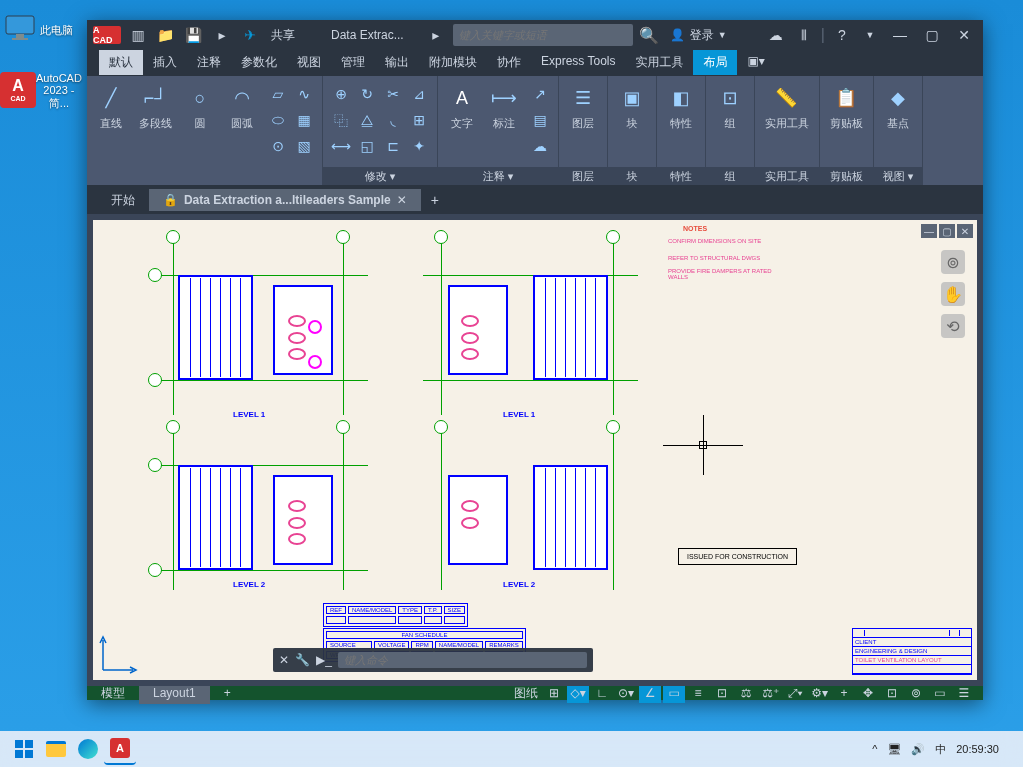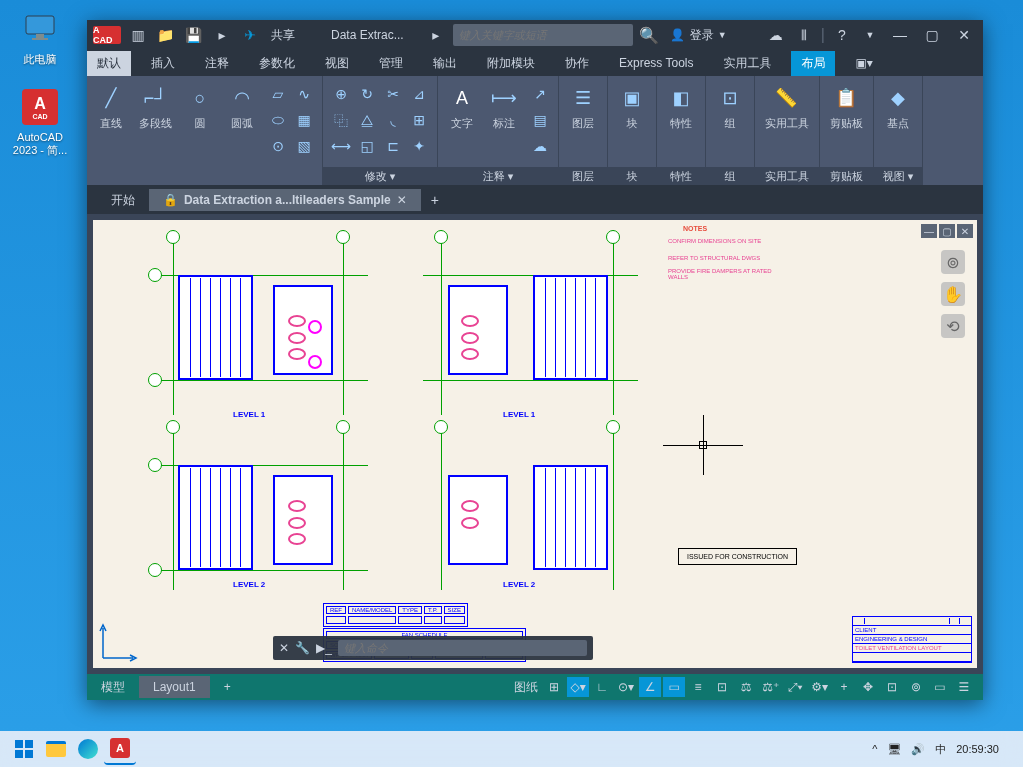--- a/index.html
+++ b/index.html
@@ -1,41 +1,41 @@
 <!DOCTYPE html>
 <html><head>
 <meta charset="utf-8">
 <style>
 * { margin: 0; padding: 0; box-sizing: border-box; font-family: "Microsoft YaHei", "Segoe UI", sans-serif; }
 body { width: 1023px; height: 767px; background: linear-gradient(180deg, #1a8cd8 0%, #2b9fe8 100%); overflow: hidden; position: relative; }
 
 
 .desktop { position: absolute; top: 0; left: 0; width: 80px; padding-top: 8px; }
-.desktop-icon { display: flex; flex-direction: column; align-items: center; margin-bottom: 20px; cursor: pointer; }
+.desktop-icon { display: flex; flex-direction: row; align-items: center; margin-bottom: 20px; cursor: pointer; }
 .desktop-icon .ico { width: 40px; height: 40px; display: flex; align-items: center; justify-content: center; }
 .desktop-icon .lbl { color: #fff; font-size: 11px; text-align: center; margin-top: 4px; text-shadow: 0 1px 2px rgba(0,0,0,.5); max-width: 70px; }
 
 
 .app { position: absolute; left: 87px; top: 20px; width: 896px; height: 680px; background: #2b3440; box-shadow: 0 4px 20px rgba(0,0,0,.5); display: flex; flex-direction: column; }
 
 
 .titlebar { height: 30px; background: #2b3440; display: flex; align-items: center; padding: 0 6px; gap: 6px; }
 .titlebar .logo { width: 28px; height: 18px; background: #d63031; color: #fff; font-size: 9px; font-weight: bold; display: flex; align-items: center; justify-content: center; border-radius: 2px; }
 .titlebar .ico-btn { width: 22px; height: 22px; display: flex; align-items: center; justify-content: center; color: #ccd4e0; cursor: pointer; font-size: 14px; }
 .titlebar .share { color: #ccd4e0; font-size: 12px; cursor: pointer; margin-left: 4px;}
 .titlebar .title-text { color: #ccd4e0; font-size: 12px; margin: 0 15px; }
 .titlebar .search-box { width: 180px; height: 22px; background: #5a6575; border-radius: 2px; display: flex; align-items: center; padding: 0 6px; }
 .titlebar .search-box input { background: transparent; border: none; color: #aab4c5; font-size: 11px; font-style: italic; width: 100%; outline: none; }
 .titlebar .search-btn { width: 22px; color: #ccd4e0; cursor: pointer; display:flex; align-items:center; justify-content:center;}
 .titlebar .login { color: #ccd4e0; font-size: 12px; display: flex; align-items: center; gap: 4px; cursor: pointer; margin-left:4px;}
 .titlebar .spacer { flex: 1; }
 .titlebar .win-btn { width: 26px; height: 22px; color: #ccd4e0; cursor: pointer; display: flex; align-items: center; justify-content: center; font-size: 14px; }
 
 
-.ribbon-tabs { height: 26px; background: #2b3440; display: flex; align-items: center; gap: 10px; }
+.ribbon-tabs { height: 26px; background: #2b3440; display: flex; align-items: flex-start; padding-left: 12px; gap: 0; }
 .ribbon-tabs .tab { padding: 4px 10px; color: #ccd4e0; font-size: 12px; cursor: pointer; }
 .ribbon-tabs .tab.active { background: #ccd4e0; color: #2b3440; }
 .ribbon-tabs .tab.layout { background: #0696d7; color: #fff; }
 
 
 .ribbon { height: 110px; background: #4c5870; display: flex; border-bottom: 1px solid #2b3440; }
 .ribbon-group { display: flex; flex-direction: column; border-right: 1px solid #3a4558; }
 .ribbon-group .tools { flex: 1; display: flex; align-items: flex-start; padding: 4px; gap: 2px; }
 .ribbon-group .group-label { height: 18px; background: #3a4558; color: #ccd4e0; font-size: 11px; display: flex; align-items: center; justify-content: center; cursor: pointer; }
 .big-tool { display: flex; flex-direction: column; align-items: center; padding: 4px 6px; cursor: pointer; color: #ccd4e0; }
@@ -77,21 +77,21 @@
 .titleblock div { border-bottom:1px solid #0000ff; font-size:6px; padding:1px 2px; color:#0000ff;}
 .schedule { position:absolute; border:1px solid #0000ff; font-size:6px; color:#0000ff;}
 .schedule td { border:1px solid #0000ff; padding:0 3px;}
 .cursor-origin { position:absolute; left:5px; bottom:5px;}
 
 .cmdline { position: absolute; bottom: 8px; left: 180px; width: 320px; height: 24px; background: rgba(43,52,64,.95); display: flex; align-items: center; padding: 0 6px; gap: 6px; border-radius:2px;}
 .cmdline .cb { color: #ccd4e0; cursor: pointer; font-size: 12px; }
 .cmdline input { flex: 1; background: #5a6575; border: none; color: #aab4c5; font-size: 11px; font-style:italic; padding: 2px 6px; outline: none; border-radius:2px;}
 
 
-.layout-tabs { height: 26px; background: #0f766e; display: flex; align-items: center; }
+.layout-tabs { height: 14px; background: #14532d; display: flex; align-items: center; }
 .layout-tabs .lt { padding: 4px 14px; color: #ccd4e0; font-size: 12px; cursor: pointer; }
 .layout-tabs .lt.active { background: #5a6575; }
 .layout-tabs .spacer { flex: 1; }
 .layout-tabs .status { display: flex; align-items: center; gap: 2px; padding-right: 8px; }
 .layout-tabs .sb { min-width: 22px; height: 20px; display: flex; align-items: center; justify-content: center; color: #ccd4e0; cursor: pointer; font-size: 12px; padding:0 3px;}
 .layout-tabs .sb.on { background: #0696d7; }
 
 
 .taskbar { position: absolute; bottom: 0; left: 0; right: 0; height: 36px; background: rgba(230,238,248,.92); display: flex; align-items: center; padding: 0 8px; backdrop-filter: blur(10px); }
 .taskbar .tb-btn { width: 32px; height: 32px; display: flex; align-items: center; justify-content: center; cursor: pointer; border-radius: 4px; }

